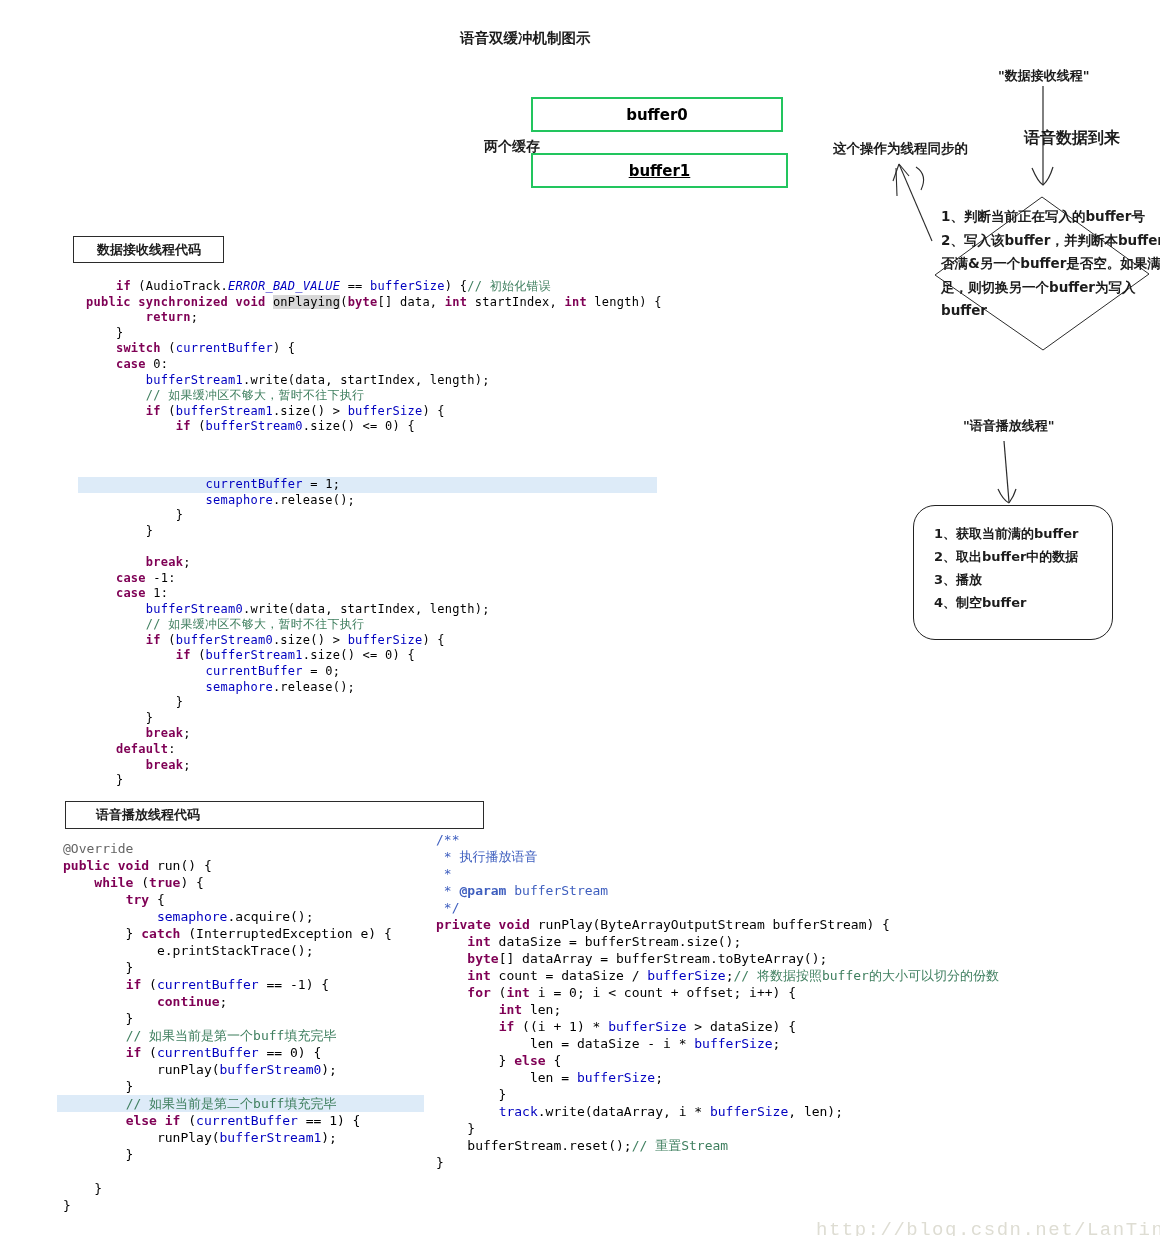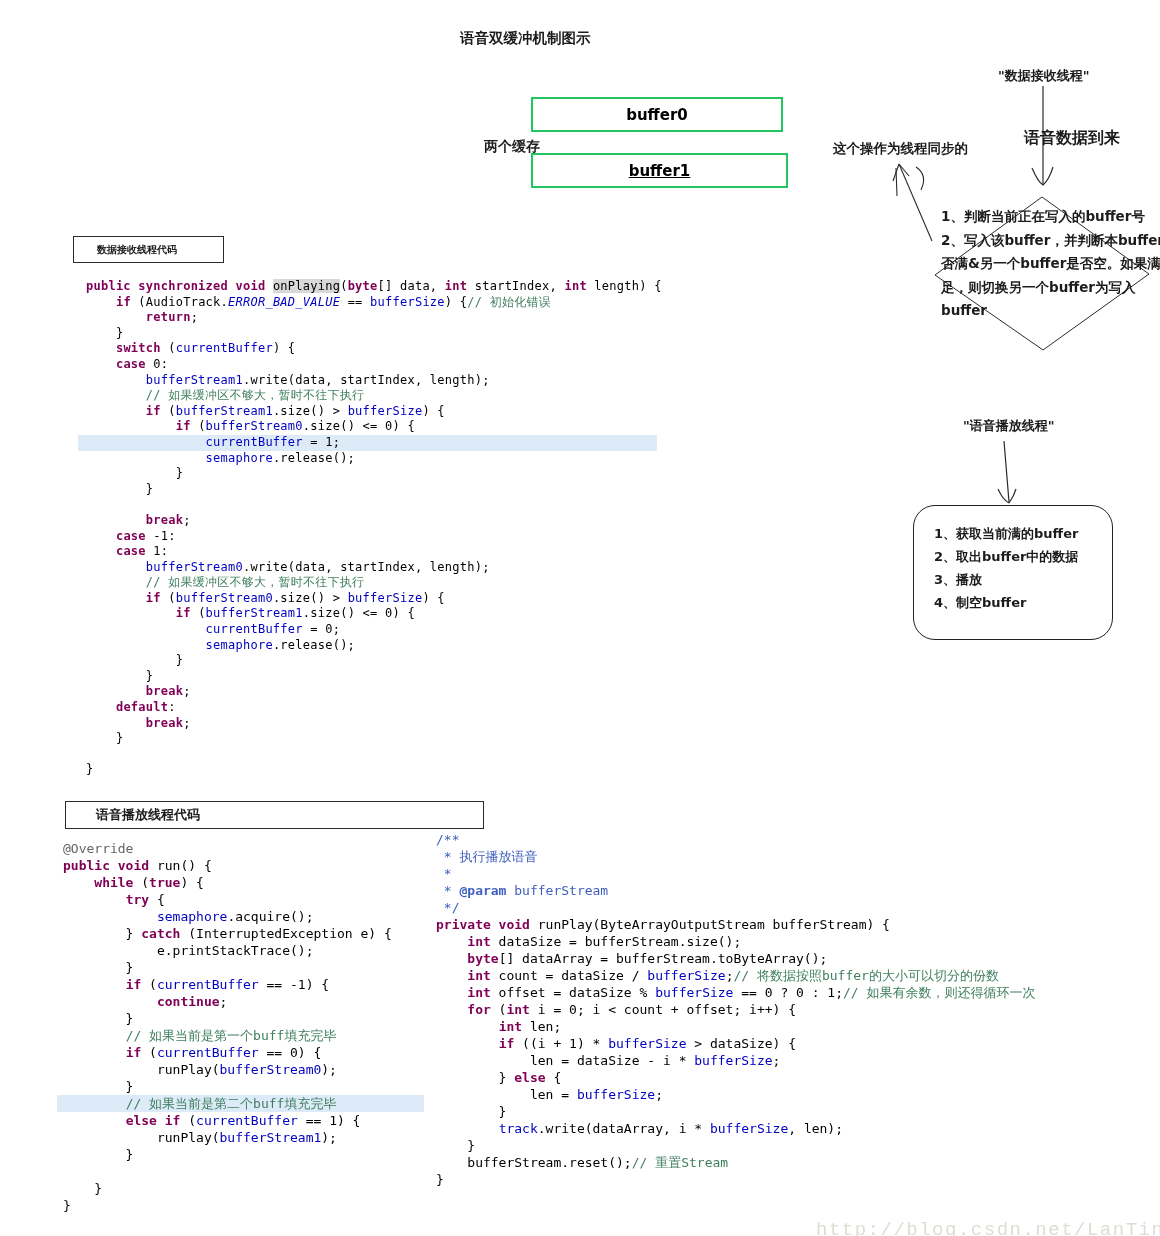--- a/index.html
+++ b/index.html
@@ -23,21 +23,21 @@
   #code2-left{left:63px;top:840px;font-size:13px;line-height:17px;}
   #code2-right{left:436px;top:831px;font-size:13px;line-height:17px;}
   .k{color:#7f0055;font-weight:bold;}
   .f{color:#0000c0;}
   .sf{color:#0000c0;font-style:italic;}
   .c{color:#3f7f5f;}
   .jd{color:#3f5fbf;}
   .jdt{color:#3f5fbf;font-weight:bold;}
   .an{color:#646464;}
   .sel{background:#d8d8d8;}
-  #code1 .hl{background:#ddebf8;margin-left:-8px;padding-left:8px;width:571px;}
+  #code1 .hl{background:#ddebf8;margin-left:-8px;padding-left:8px;width:571px;margin-top:42px;}
   #code2-left .hl{background:#ddebf8;margin-left:-6px;padding-left:6px;width:361px;}
   
   #diamond-text div, #play-steps div{white-space:nowrap;}
   #diamond-text{line-height:23.5px;font-size:13.5px;}
   #play-steps{line-height:23px;font-size:13px;}
   #watermark{font-family:Liberation Mono, monospace;font-size:19px;
              letter-spacing:1.5px;color:#deddd3;white-space:nowrap;z-index:1;margin-top:18px;}
 </style>
 </head>
 <body>
@@ -94,26 +94,26 @@
   <div class="roundbox txt" style="left:913px;top:505px;width:198px;height:133px;">
     <div id="play-steps" class="cn" style="padding:16px 0 0 20px;">
         <div>1、获取当前满的buffer</div>
         <div>2、取出buffer中的数据</div>
         <div>3、播放</div>
         <div>4、制空buffer</div>
       </div>
   </div>
 
   <div class="hdrbox txt" style="left:73px;top:236px;width:149px;height:25px;">
-    <span class="cn" style="font-size:10px;padding-left:23px;">数据接收线程代码</span>
+    <span class="cn" style="font-size:13px;padding-left:23px;">数据接收线程代码</span>
   </div>
 
   <div id="code1" class="code">
+      <div class="cl"><span>    </span><span class="k">if</span><span> (AudioTrack.</span><span class="sf">ERROR_BAD_VALUE</span><span> == </span><span class="f">bufferSize</span><span>) {</span><span class="c">// 初始化错误</span></div>
       <div class="cl"><span class="k">public synchronized void </span><span class="sel">onPlaying</span><span>(</span><span class="k">byte</span><span>[] data, </span><span class="k">int</span><span> startIndex, </span><span class="k">int</span><span> length) {</span></div>
-      <div class="cl"><span>    </span><span class="k">if</span><span> (AudioTrack.</span><span class="sf">ERROR_BAD_VALUE</span><span> == </span><span class="f">bufferSize</span><span>) {</span><span class="c">// 初始化错误</span></div>
       <div class="cl"><span>        </span><span class="k">return</span><span>;</span></div>
       <div class="cl"><span>    }</span></div>
       <div class="cl"><span>    </span><span class="k">switch</span><span> (</span><span class="f">currentBuffer</span><span>) {</span></div>
       <div class="cl"><span>    </span><span class="k">case</span><span> 0:</span></div>
       <div class="cl"><span>        </span><span class="f">bufferStream1</span><span>.write(data, startIndex, length);</span></div>
       <div class="cl"><span>        </span><span class="c">// 如果缓冲区不够大，暂时不往下执行</span></div>
       <div class="cl"><span>        </span><span class="k">if</span><span> (</span><span class="f">bufferStream1</span><span>.size() &gt; </span><span class="f">bufferSize</span><span>) {</span></div>
       <div class="cl"><span>            </span><span class="k">if</span><span> (</span><span class="f">bufferStream0</span><span>.size() &lt;= 0) {</span></div>
       <div class="cl hl"><span>                </span><span class="f">currentBuffer</span><span> = 1;</span></div>
       <div class="cl"><span>                </span><span class="f">semaphore</span><span>.release();</span></div>
@@ -170,21 +170,20 @@
   <div id="code2-right" class="code">
       <div class="cl"><span class="jd">/**</span></div>
       <div class="cl"><span class="jd"> * 执行播放语音</span></div>
       <div class="cl"><span class="jd"> *</span></div>
       <div class="cl"><span class="jd"> * </span><span class="jdt">@param</span><span class="jd"> bufferStream</span></div>
       <div class="cl"><span class="jd"> */</span></div>
       <div class="cl"><span class="k">private void </span><span>runPlay(ByteArrayOutputStream bufferStream) {</span></div>
       <div class="cl"><span>    </span><span class="k">int</span><span> dataSize = bufferStream.size();</span></div>
       <div class="cl"><span>    </span><span class="k">byte</span><span>[] dataArray = bufferStream.toByteArray();</span></div>
       <div class="cl"><span>    </span><span class="k">int</span><span> count = dataSize / </span><span class="f">bufferSize</span><span>;</span><span class="c">// 将数据按照buffer的大小可以切分的份数</span></div>
-      <div class="cl"><span>    </span><span class="k">int</span><span> offset = dataSize % </span><span class="f">bufferSize</span><span> == 0 ? 0 : 1;</span><span class="c">// 如果有余数，则还得循环一次</span></div>
       <div class="cl"><span>    </span><span class="k">for</span><span> (</span><span class="k">int</span><span> i = 0; i &lt; count + offset; i++) {</span></div>
       <div class="cl"><span>        </span><span class="k">int</span><span> len;</span></div>
       <div class="cl"><span>        </span><span class="k">if</span><span> ((i + 1) * </span><span class="f">bufferSize</span><span> &gt; dataSize) {</span></div>
       <div class="cl"><span>            len = dataSize - i * </span><span class="f">bufferSize</span><span>;</span></div>
       <div class="cl"><span>        } </span><span class="k">else</span><span> {</span></div>
       <div class="cl"><span>            len = </span><span class="f">bufferSize</span><span>;</span></div>
       <div class="cl"><span>        }</span></div>
       <div class="cl"><span>        </span><span class="f">track</span><span>.write(dataArray, i * </span><span class="f">bufferSize</span><span>, len);</span></div>
       <div class="cl"><span>    }</span></div>
       <div class="cl"><span>    bufferStream.reset();</span><span class="c">// 重置Stream</span></div>

